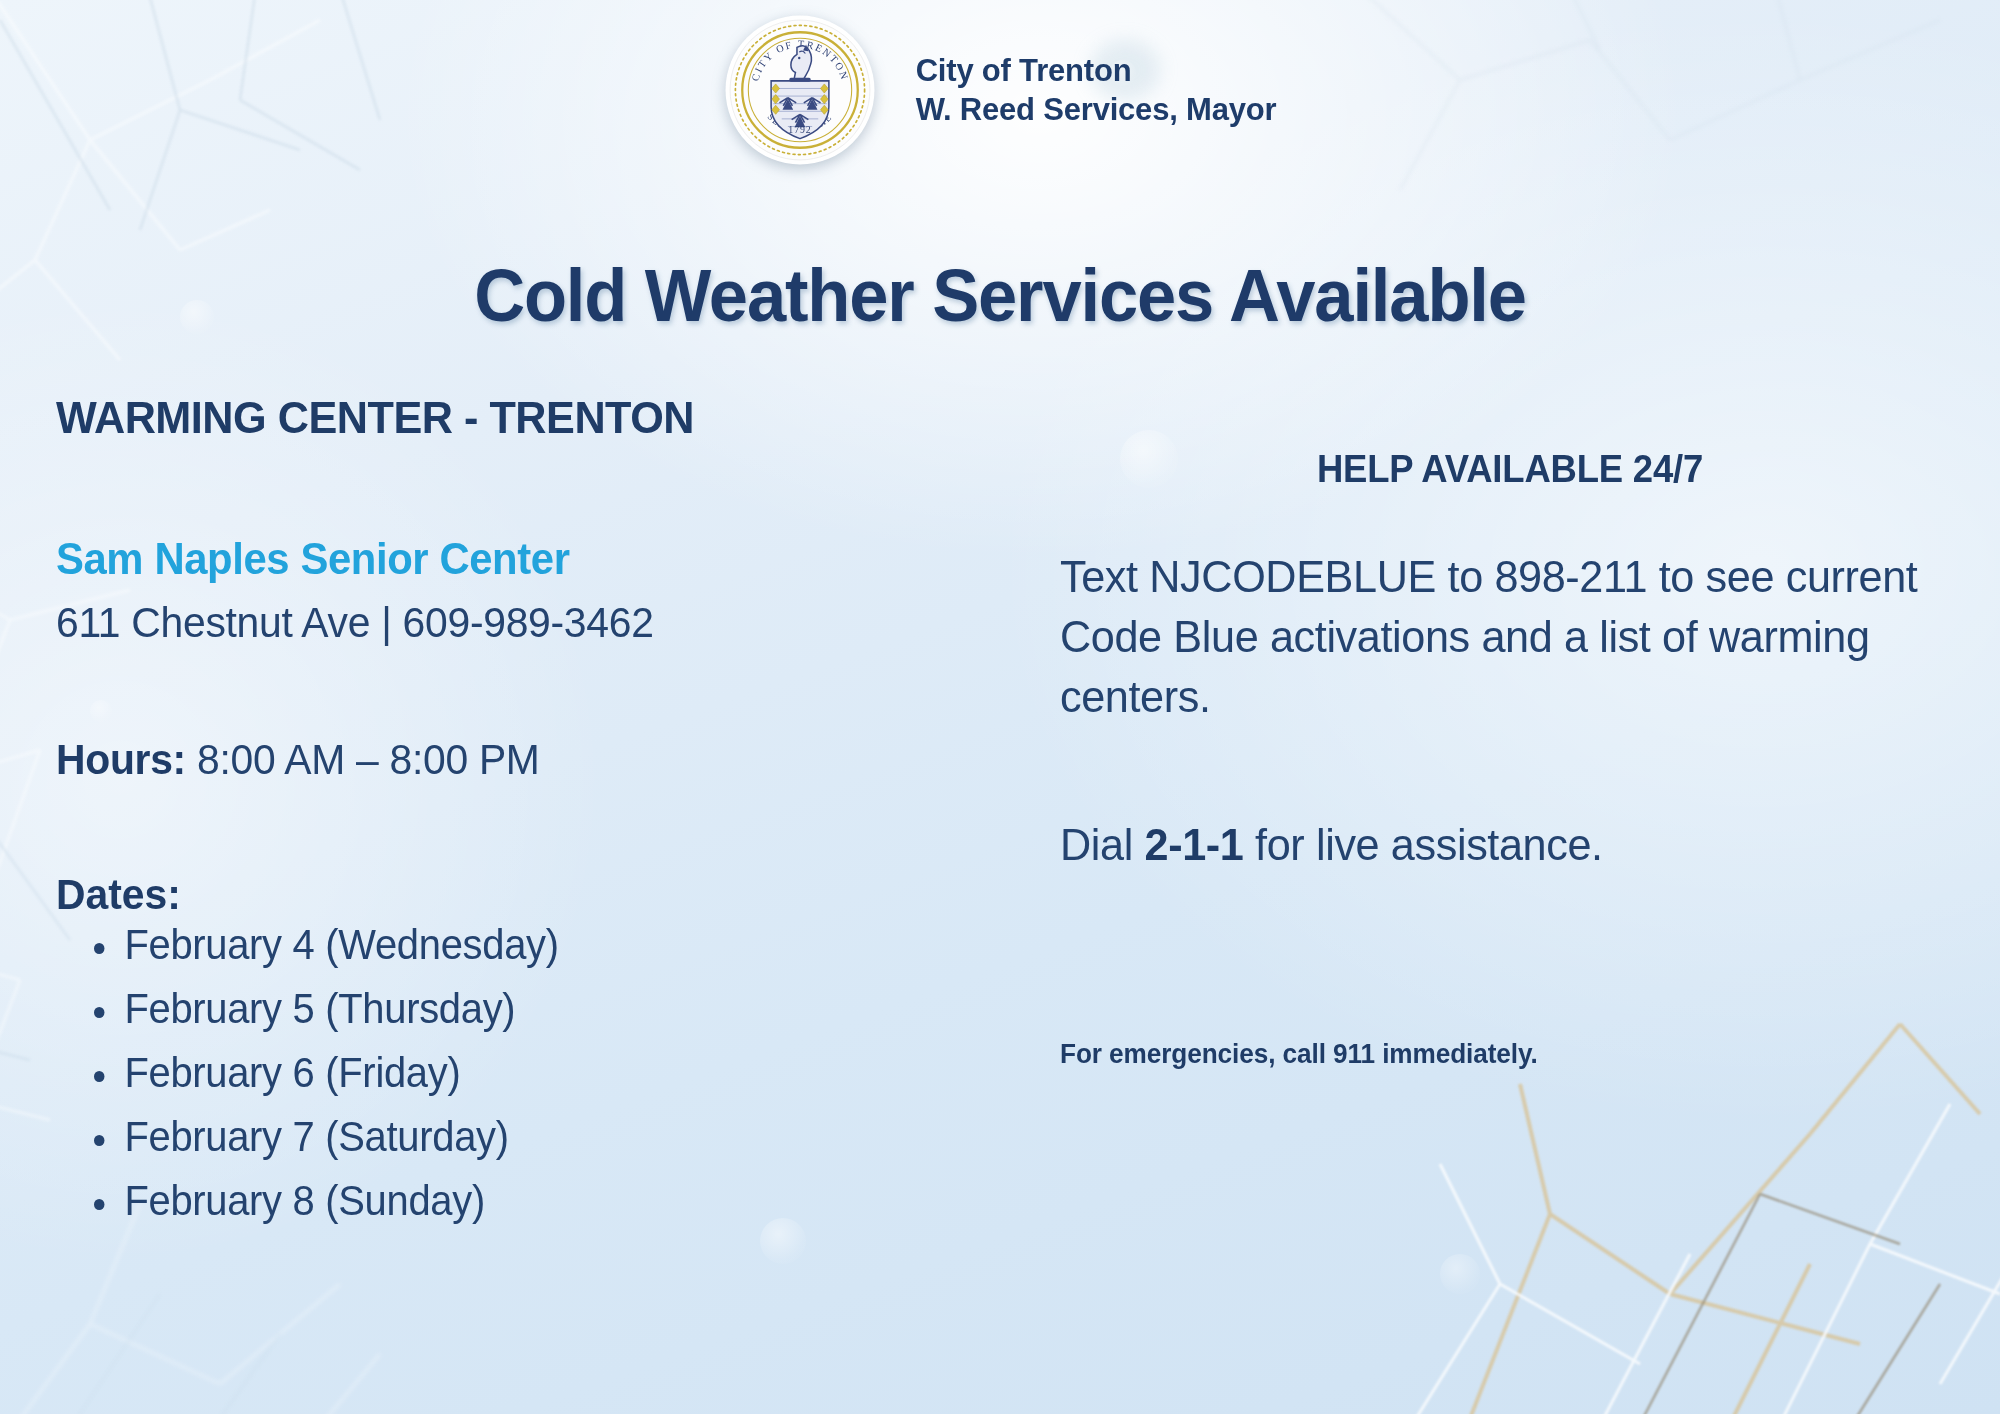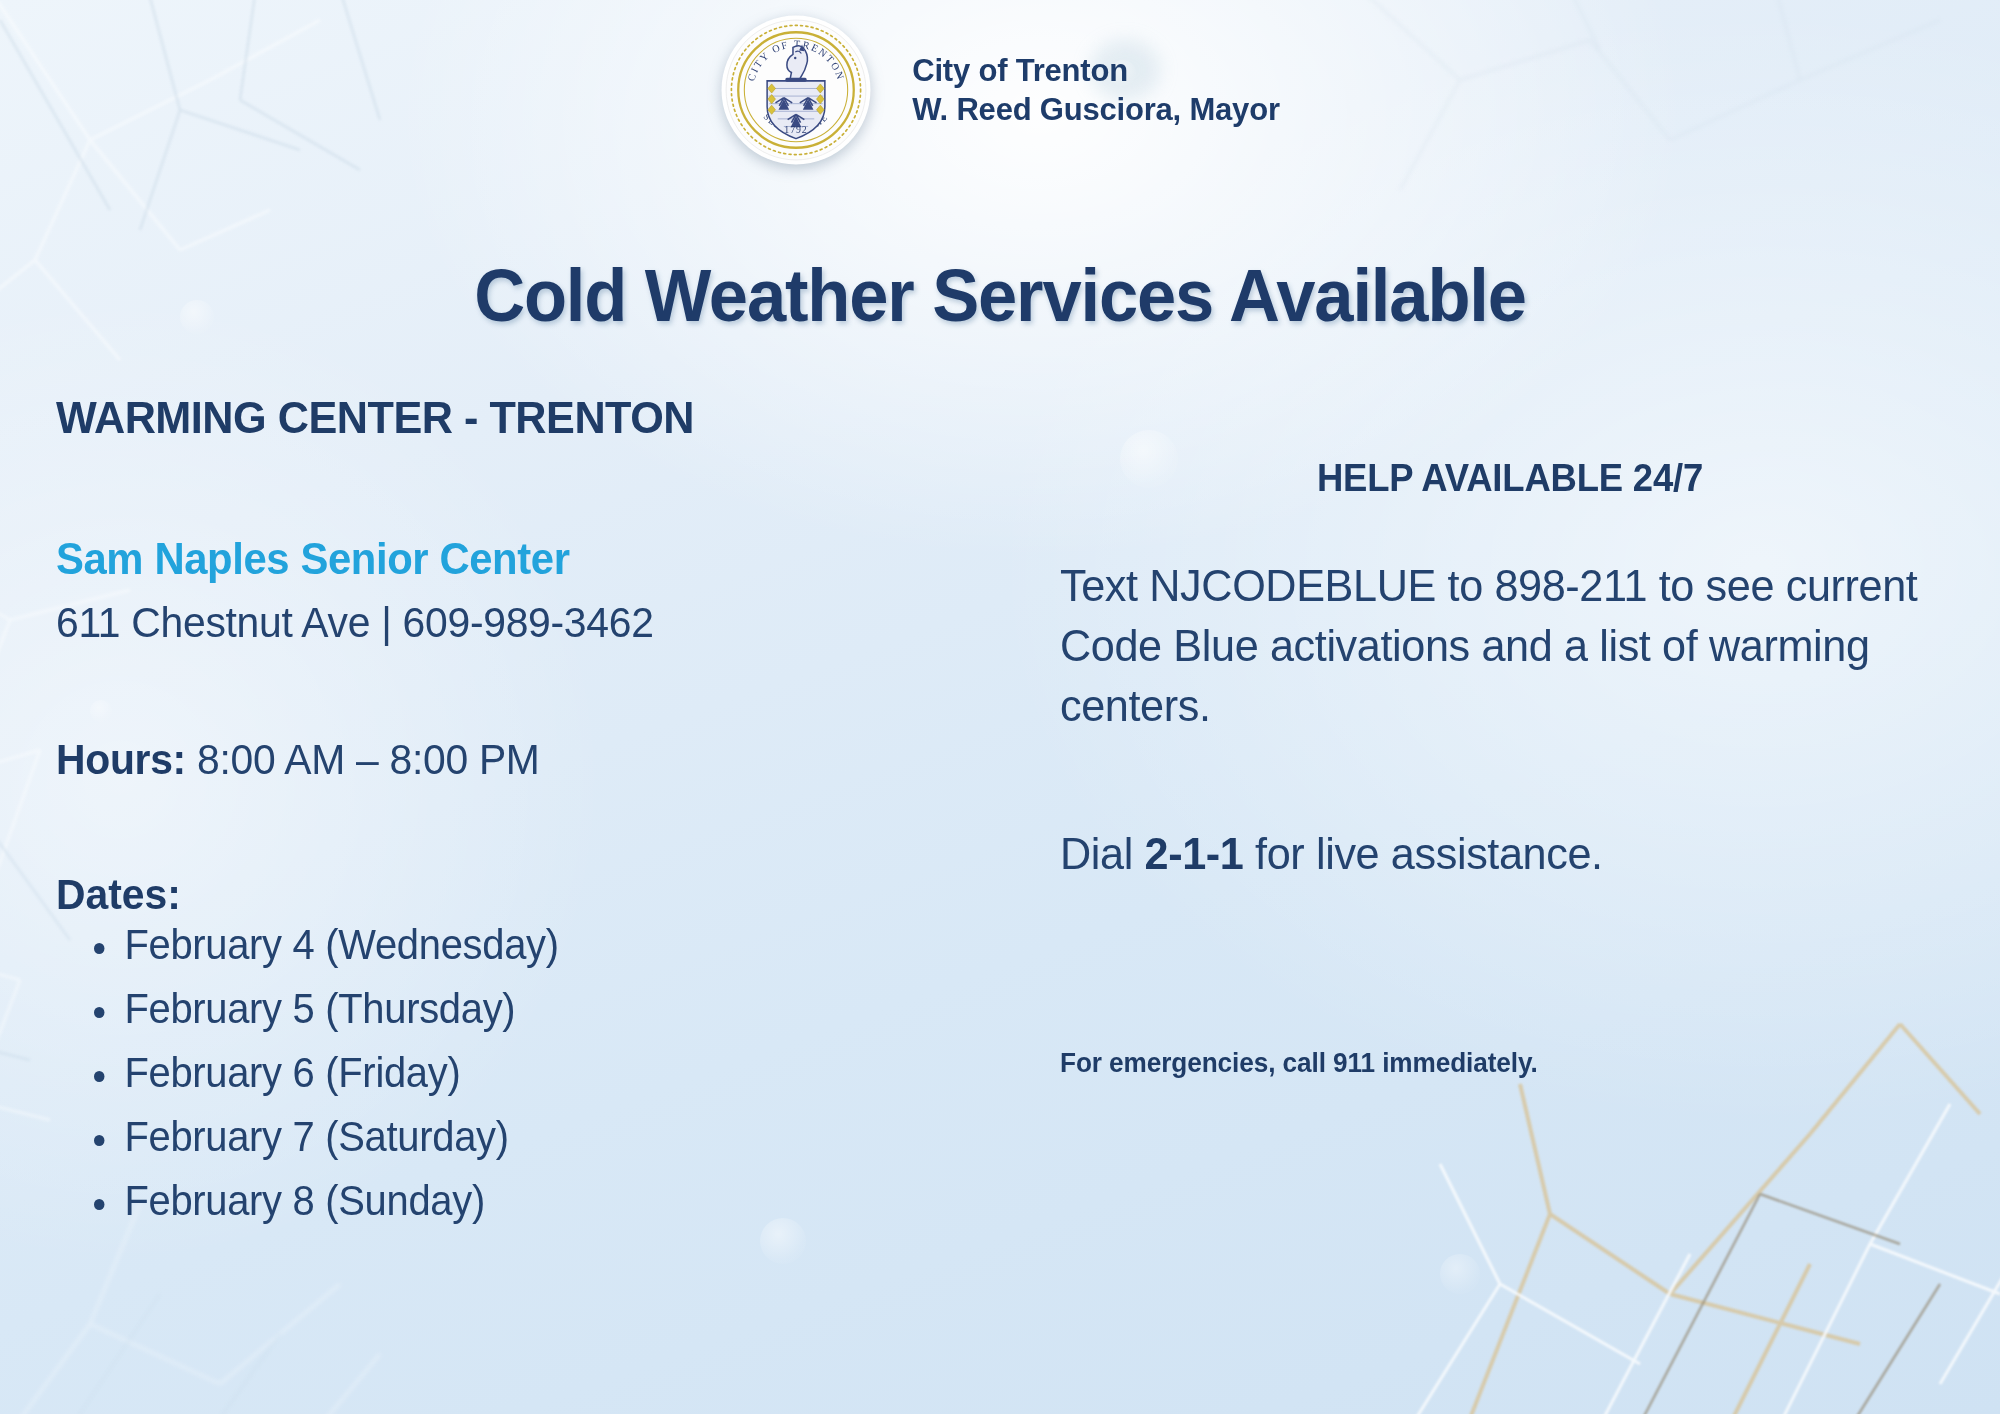--- a/index.html
+++ b/index.html
@@ -76,21 +76,21 @@
     font-size: 75px;
     font-weight: bold;
     color: #1f3b69;
     letter-spacing: -1.2px;
     transform: scaleX(0.94);
     text-shadow: 2px 3px 5px rgba(120,150,180,0.45);
   }
 
   
   .col-left  { position: absolute; top: 392px; left: 56px;  width: 930px; }
-  .col-right { position: absolute; top: 448px; left: 1060px; width: 900px; margin-top: 9px; }
+  .col-right { position: absolute; top: 448px; left: 1060px; width: 900px; }
 
   .section-heading {
     font-size: 45px;
     font-weight: bold;
     color: #1f3c67;
     letter-spacing: -0.5px;
     transform: scaleX(0.96);
     transform-origin: left center;
     white-space: nowrap;
   }
@@ -353,21 +353,21 @@
       <path d="M99 50 q5 -3 8 2" stroke="#3a4a82" stroke-width="1.6" fill="none"></path>
       <path d="M104 48 l4 -8 l3 9" fill="#3a4a82"></path>
       <circle cx="99" cy="58" r="1.6" fill="#3a4a82"></circle>
       <rect x="86" y="84" width="28" height="5" rx="2" fill="#3a4a82"></rect>
 
       <text x="100" y="156" text-anchor="middle" font-family="'Liberation Serif', serif" font-size="13" fill="#2c3f73" letter-spacing="1.2">1792</text>
     </svg>
 
     <div class="header-text">
       <div>City of Trenton</div>
-      <div>W. Reed Gusciora, Mayor</div>
+      <div>W. Reed Services, Mayor</div>
     </div>
   </div>
 
   <div class="main-title">Cold Weather Services Available</div>
 
   <div class="col-left">
 
     <div class="section-heading">WARMING CENTER - TRENTON</div>
 
     <div class="venue-name">Sam Naples Senior Center</div>

